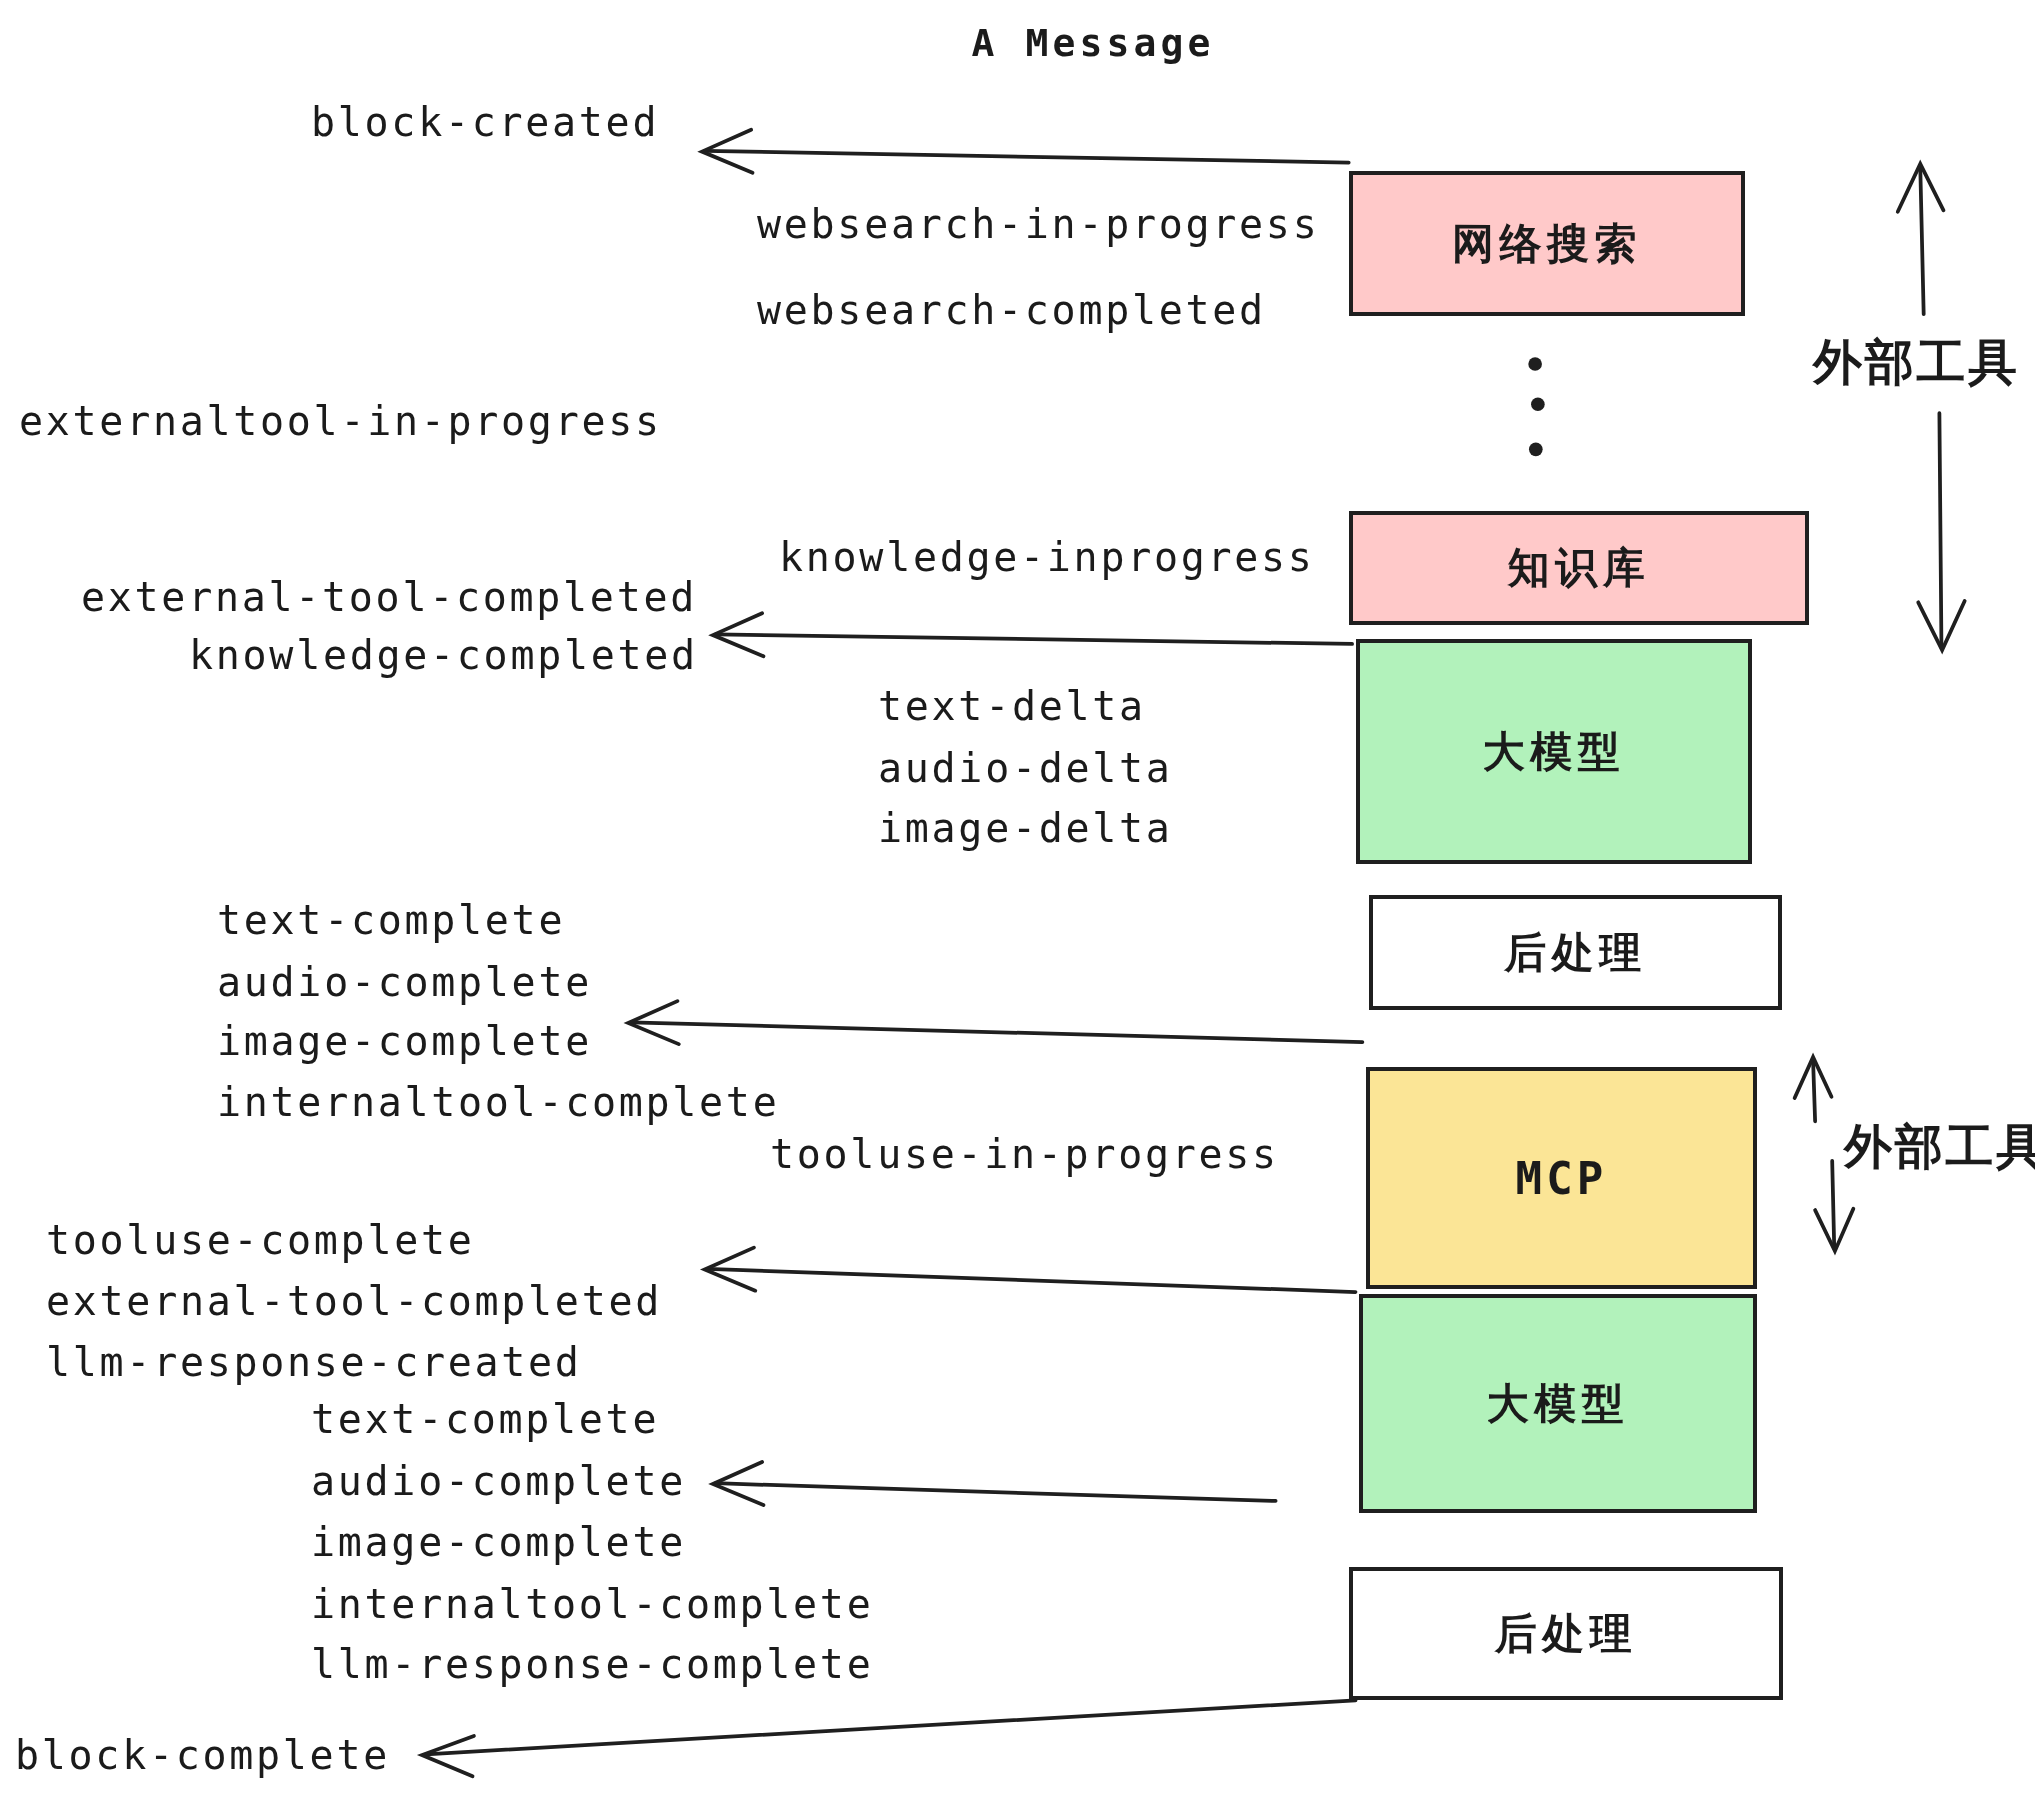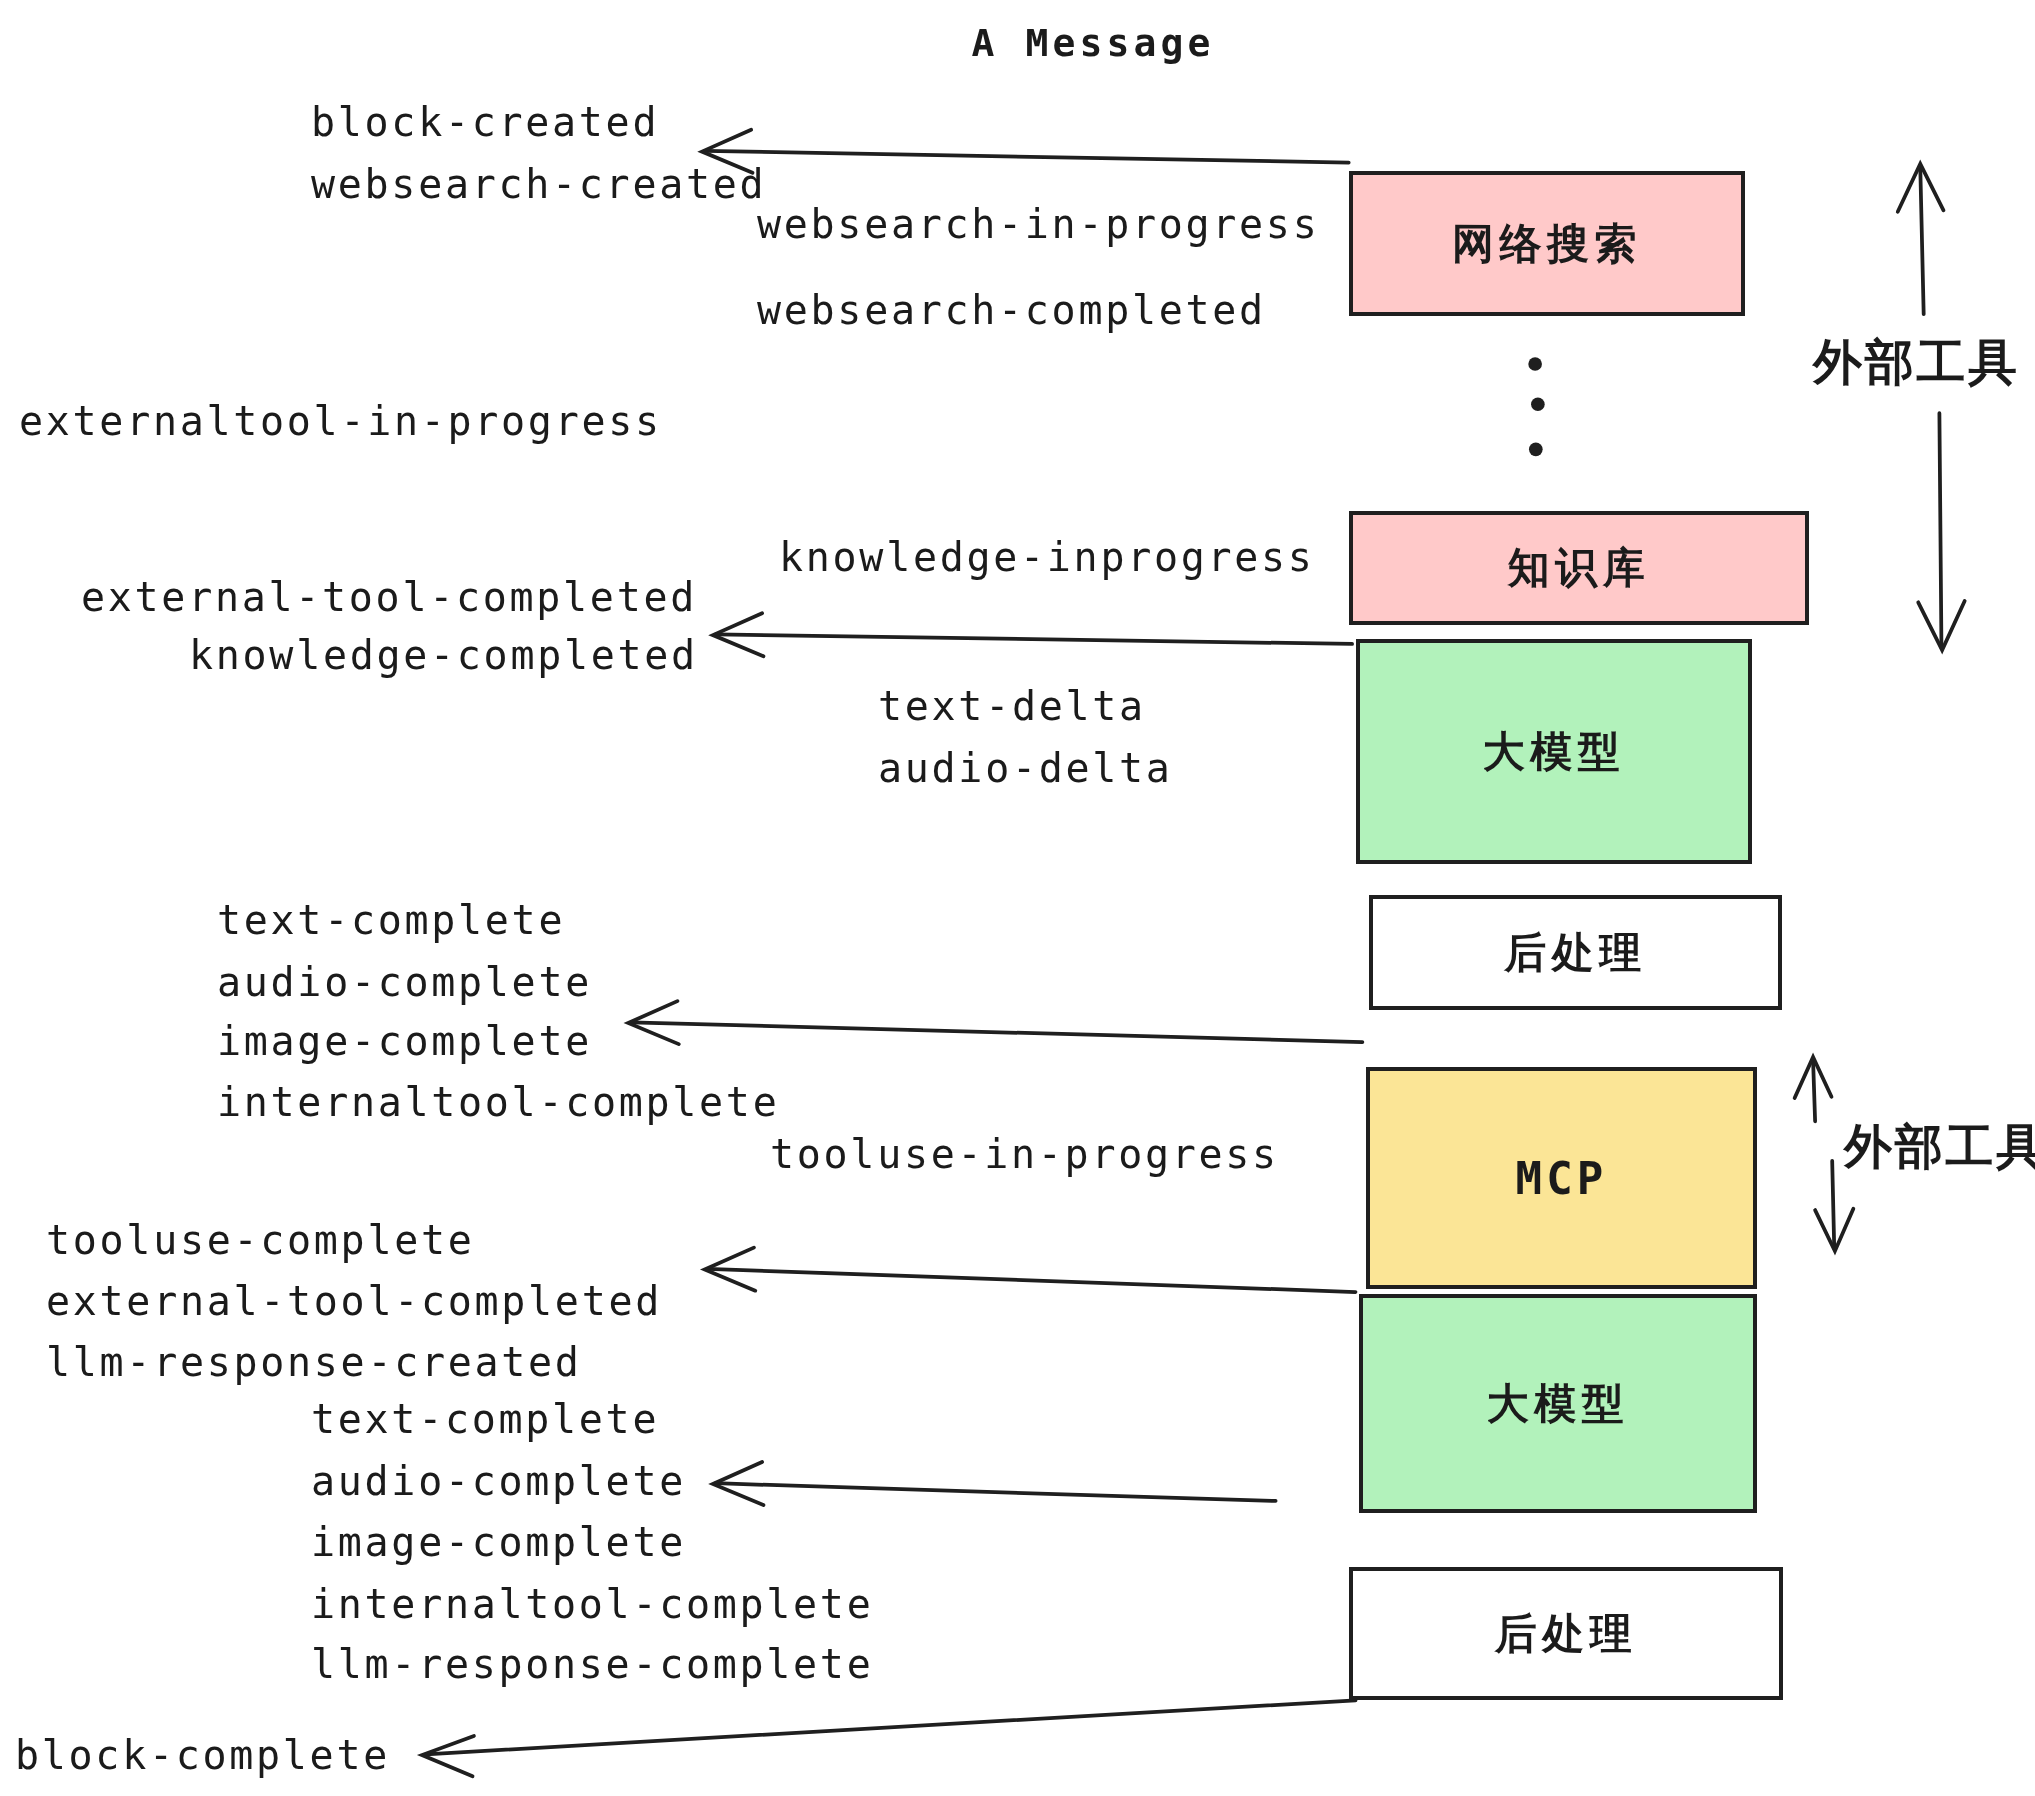--- a/index.html
+++ b/index.html
@@ -88,29 +88,29 @@
     <g>
       <circle cx="2248" cy="533" r="10"></circle>
       <circle cx="2252" cy="592" r="10"></circle>
       <circle cx="2249" cy="658" r="10"></circle>
     </g>
   </svg>
 
   <div class="page-title">A Message</div>
 
   <div class="ev" style="left:311px;top:96px">block-created</div>
-  <div class="ev" style="left:311px;top:158px">websearch-created</div>
   <div class="ev" style="left:757px;top:198px">websearch-in-progress</div>
   <div class="ev" style="left:757px;top:284px">websearch-completed</div>
   <div class="ev" style="left:19px;top:395px">externaltool-in-progress</div>
   <div class="ev" style="left:779px;top:531px">knowledge-inprogress</div>
   <div class="ev" style="left:81px;top:571px">external-tool-completed</div>
   <div class="ev" style="left:189px;top:629px">knowledge-completed</div>
   <div class="ev" style="left:878px;top:680px">text-delta</div>
   <div class="ev" style="left:878px;top:742px">audio-delta</div>
+  <div class="ev" style="left:878px;top:802px">image-delta</div>
   <div class="ev" style="left:217px;top:894px">text-complete</div>
   <div class="ev" style="left:217px;top:956px">audio-complete</div>
   <div class="ev" style="left:217px;top:1015px">image-complete</div>
   <div class="ev" style="left:217px;top:1076px">internaltool-complete</div>
   <div class="ev" style="left:770px;top:1128px">tooluse-in-progress</div>
   <div class="ev" style="left:46px;top:1214px">tooluse-complete</div>
   <div class="ev" style="left:46px;top:1275px">external-tool-completed</div>
   <div class="ev" style="left:46px;top:1336px">llm-response-created</div>
   <div class="ev" style="left:311px;top:1393px">text-complete</div>
   <div class="ev" style="left:311px;top:1455px">audio-complete</div>

